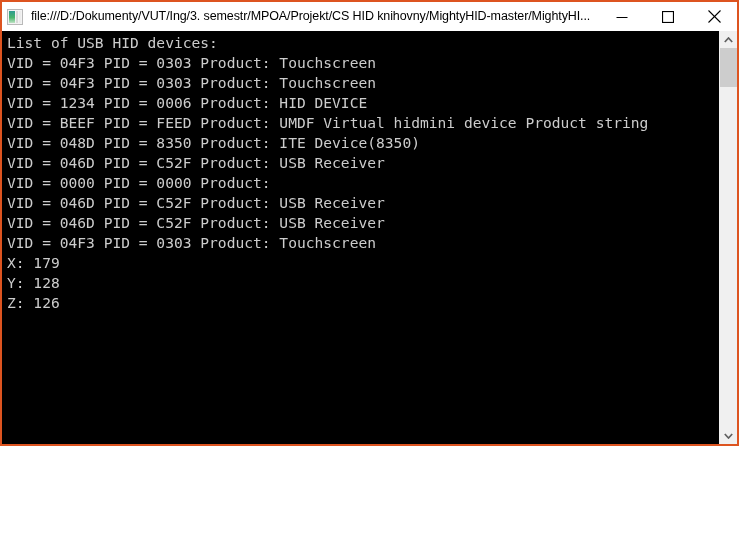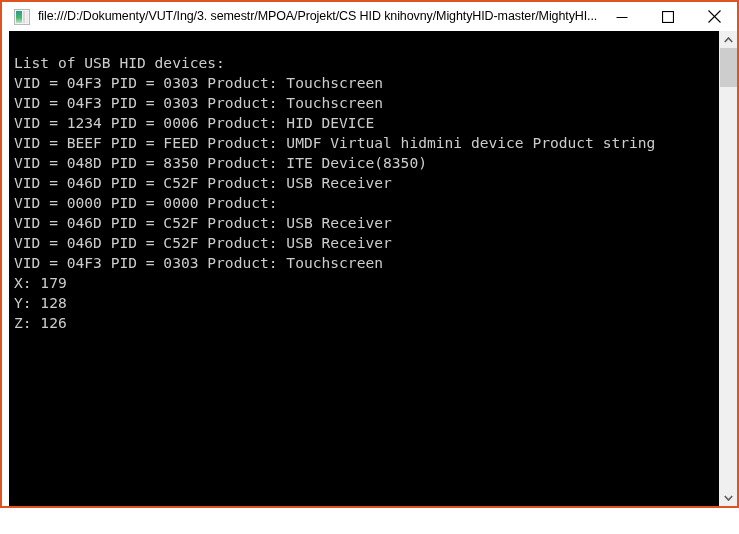--- a/index.html
+++ b/index.html
@@ -12,27 +12,26 @@
     height: 534px;
     overflow: hidden;
     font-family: "Liberation Sans", sans-serif;
   }
 
   #window {
     position: absolute;
     left: 0;
     top: 0;
     width: 739px;
-    height: 508px;
+    height: 446px;
     box-sizing: border-box;
     border: 2px solid #dd5420;
     background: #ffffff;
     display: flex;
     flex-direction: column;
-    padding-left: 7px;
   }
 
   
   #titlebar {
     position: relative;
     height: 29px;
     min-height: 29px;
     background: #ffffff;
     display: flex;
     align-items: center;
@@ -118,21 +117,20 @@
   #console-text {
     flex: 1 1 auto;
     padding: 2px 0 0 5px;
     font-family: "DejaVu Sans Mono", "Liberation Mono", monospace;
     font-size: 14.6px;
     line-height: 20px;
     color: #cccccc;
     white-space: pre;
     overflow: hidden;
     letter-spacing: 0px;
-    margin-top: 20px;
   }
   .console-line {
     height: 20px;
     white-space: pre;
   }
 
   
   #scrollbar {
     flex: 0 0 auto;
     width: 17px;

